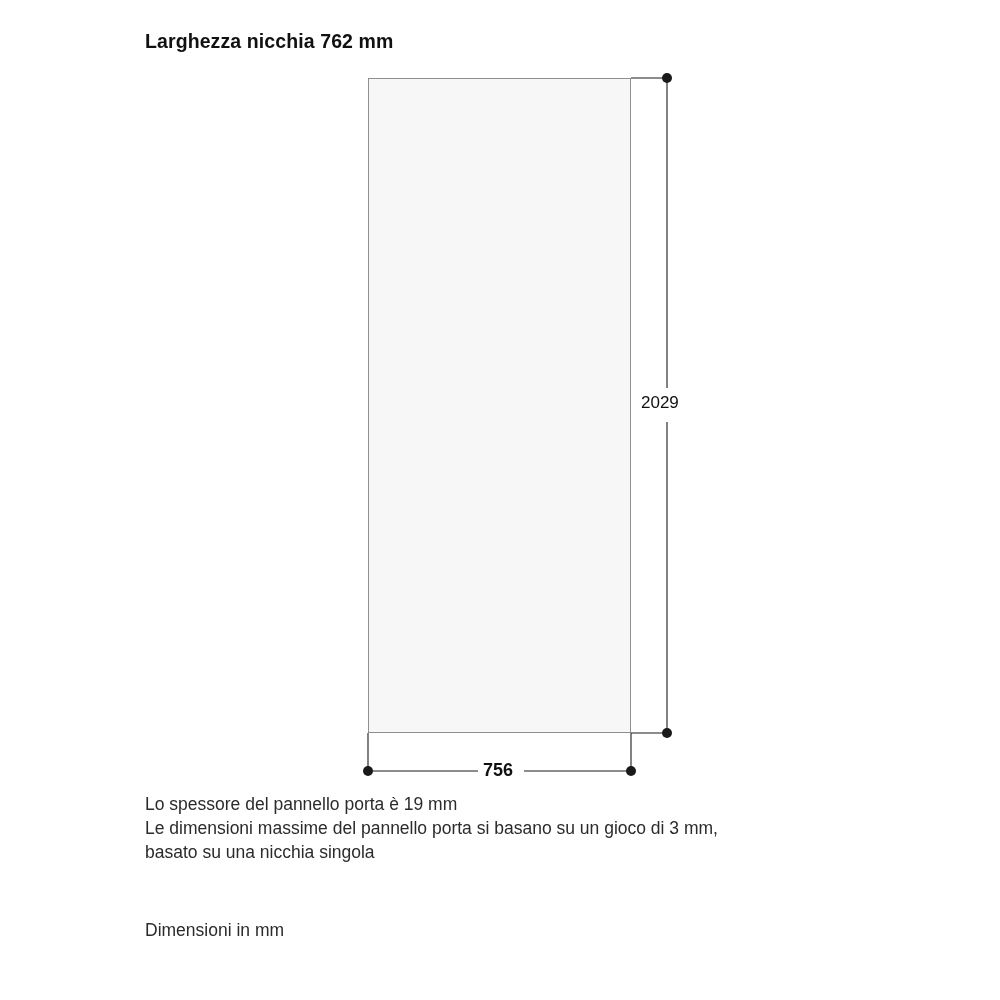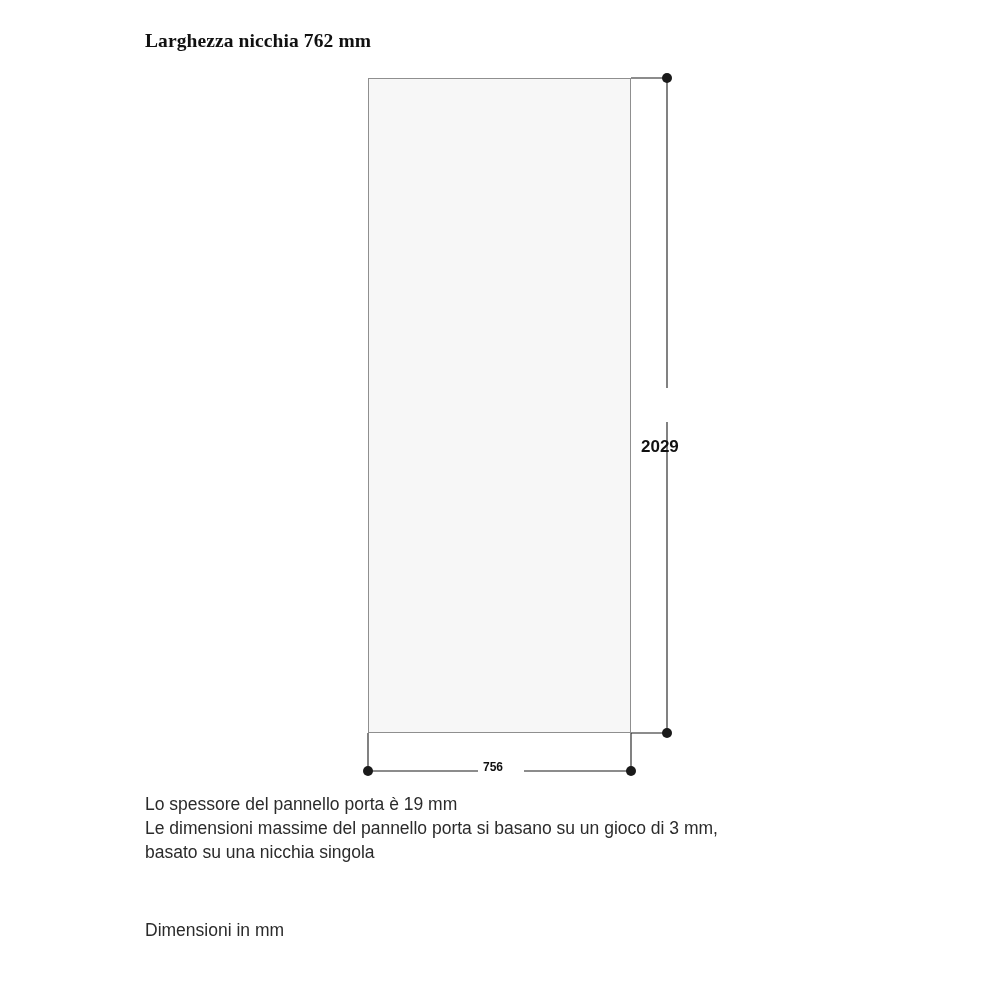--- a/index.html
+++ b/index.html
@@ -26,53 +26,51 @@
 
   .title {
     position: absolute;
     left: 145px;
     top: 30px;
     font-size: 19.5px;
     font-weight: bold;
     letter-spacing: 0.1px;
     color: #111111;
     white-space: nowrap;
-    font-family: Liberation Serif, serif;
   }
 
   
   .panel {
     position: absolute;
     left: 368px;
     top: 78px;
     width: 263px;
     height: 655px;
     background: #f7f7f7;
     border: 1.6px solid #8f8f8f;
     box-sizing: border-box;
   }
 
   
   .dim-vertical-label {
     position: absolute;
     left: 641px;
     top: 393px;
     font-size: 17px;
-    font-weight: bold;
+    font-weight: normal;
     color: #111111;
     white-space: nowrap;
-    margin-top: 44px;
   }
 
   
   .dim-horizontal-label {
     position: absolute;
     left: 483px;
     top: 760px;
-    font-size: 12px;
+    font-size: 18px;
     font-weight: bold;
     color: #111111;
     white-space: nowrap;
   }
 
   .notes {
     position: absolute;
     left: 145px;
     top: 792px;
     font-size: 17.5px;

